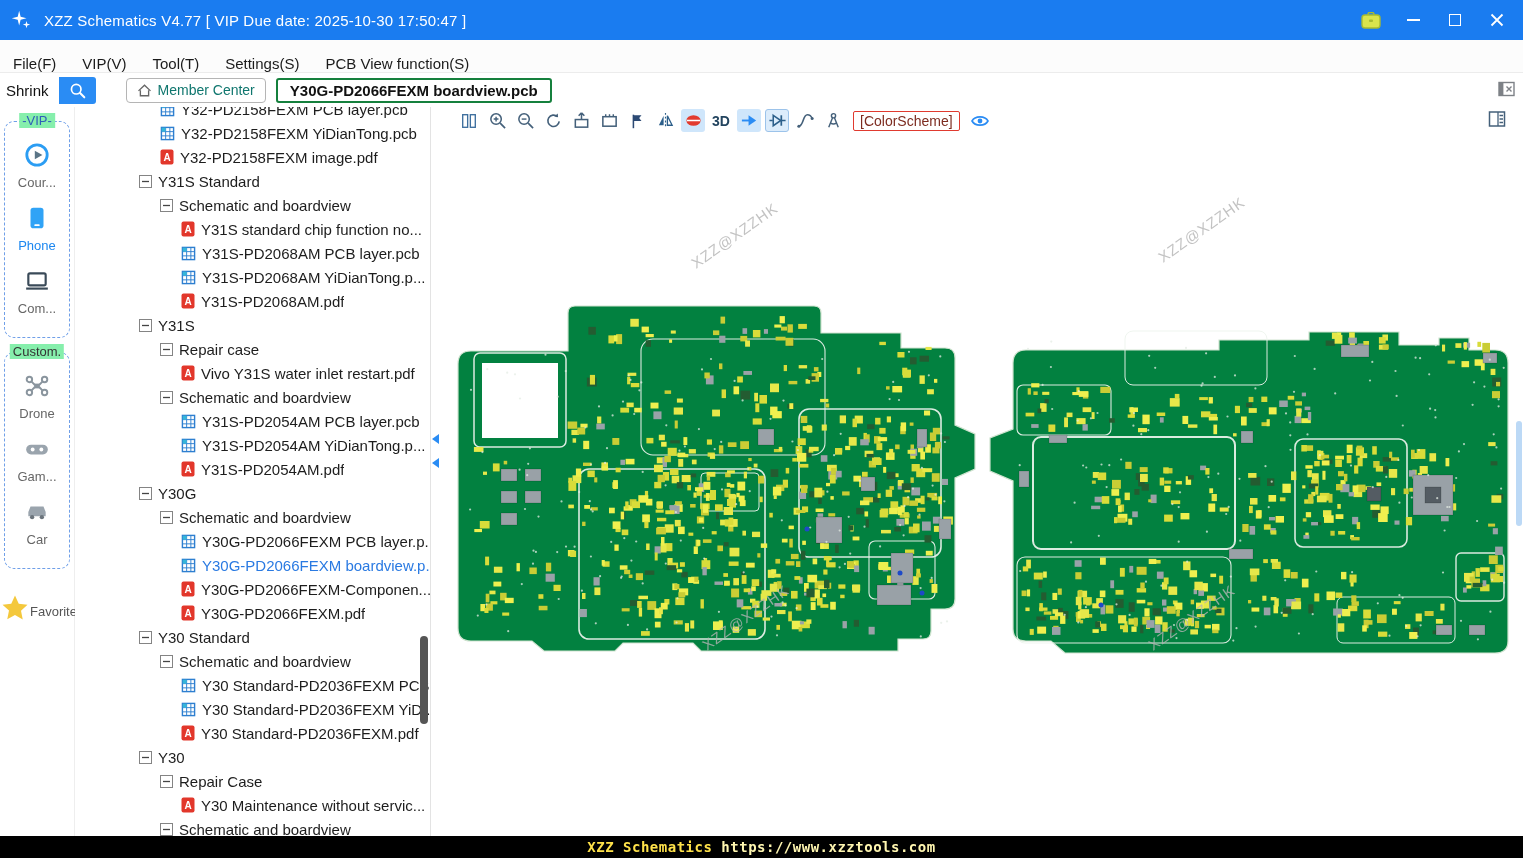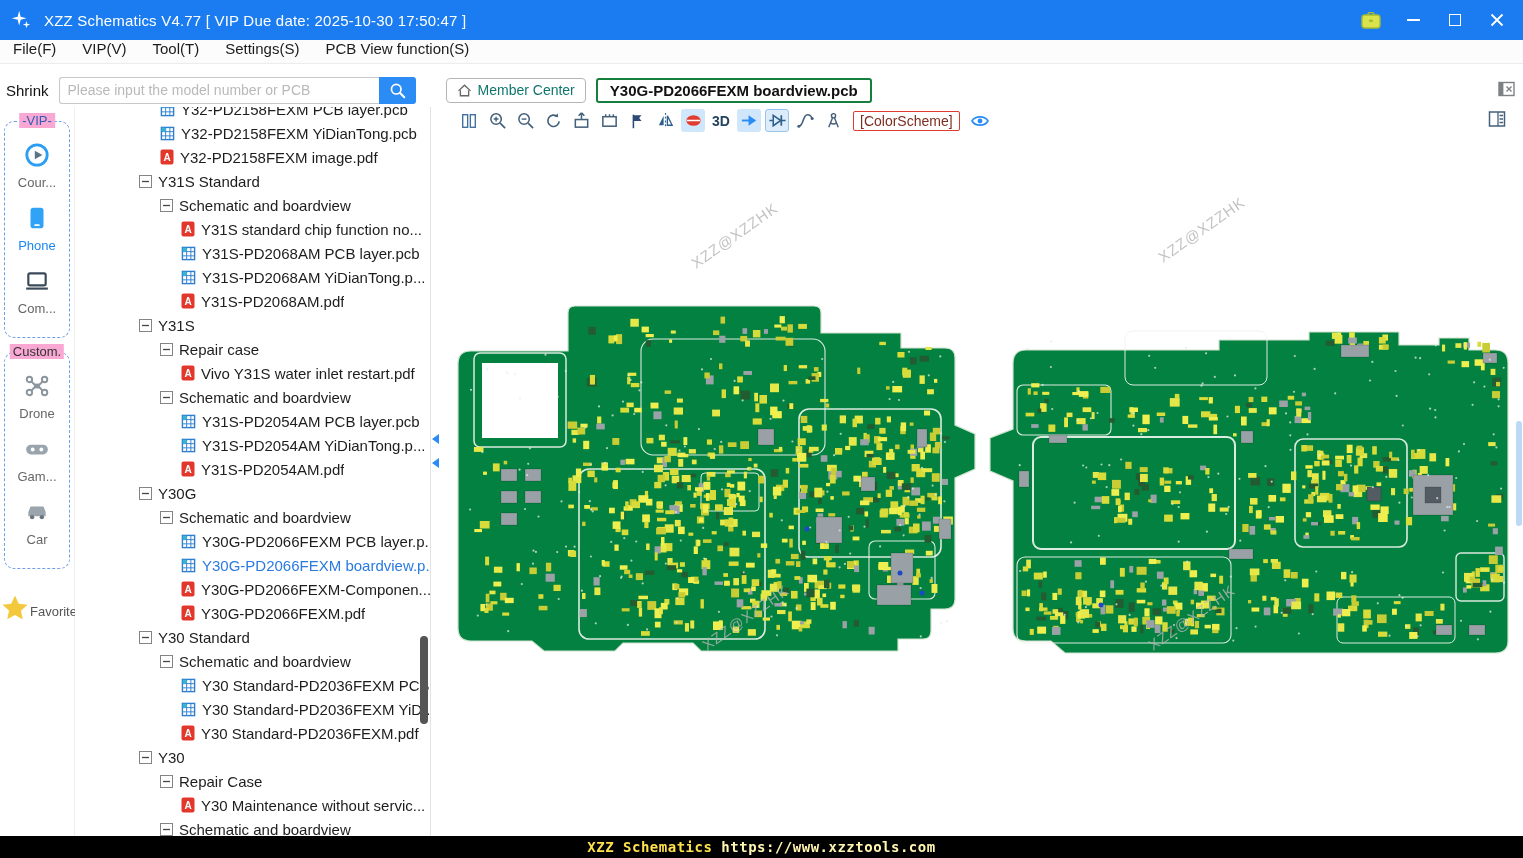--- a/index.html
+++ b/index.html
@@ -9,41 +9,41 @@
 
 .titlebar{position:absolute;top:0;left:0;right:0;height:40px;background:#1a7cf0;display:flex;align-items:center;color:#fff}
 .titlebar .appicon{margin-left:10px;display:flex}
 .titlebar .title{margin-left:12px;font-size:15px;letter-spacing:.2px}
 .win-controls{margin-left:auto;display:flex;align-items:center;gap:10px;margin-right:10px}
 .win-btn{width:32px;height:28px;display:flex;align-items:center;justify-content:center;cursor:pointer}
 .min-glyph{width:13px;border-bottom:2px solid #fff}
 .max-glyph{width:12px;height:12px;border:1.6px solid #fff}
 
 
-.menubar{position:absolute;top:40px;left:0;right:0;height:24px;background:#fcfcfc;display:flex;align-items:flex-start;border-bottom:1px solid #ececec}
+.menubar{position:absolute;top:40px;left:0;right:0;height:33px;background:#fcfcfc;display:flex;align-items:flex-end;border-bottom:1px solid #ececec}
 .menu-item{padding:0 13px;font-size:15px;color:#1b1b1b;cursor:pointer}
 
 
 .searchrow{position:absolute;top:73px;left:0;right:0;height:34px;background:#fff;display:flex;align-items:center}
 .shrink{margin-left:6px;font-size:15px;color:#111;cursor:pointer}
 .search-wrap{display:flex;margin-left:10px;height:27px}
 .search-input{width:320px;height:27px;border:1px solid #c9c9c9;border-right:none;border-radius:3px 0 0 3px;padding:0 8px;font-size:14px;color:#333;outline:none}
 .search-input::placeholder{color:#b9b9b9}
 .search-btn{width:37px;height:27px;background:#2a8cf4;border:none;border-radius:0 3px 3px 0;display:flex;align-items:center;justify-content:center;cursor:pointer}
 .member-btn{margin-left:30px;height:25px;border:1px solid #b5b5b5;border-radius:4px;background:#fff;display:flex;align-items:center;gap:6px;padding:0 10px;font-size:14px;color:#0f766e;cursor:pointer}
 .doc-tab{margin-left:10px;height:25px;border:2px solid #15803d;border-radius:3px;background:#fff;display:flex;align-items:center;padding:0 12px;font-size:15px;font-weight:bold;color:#111;cursor:pointer}
 .panel-close{position:absolute;right:8px;top:8px;cursor:pointer}
 
 
 .body{position:absolute;top:107px;left:0;right:0;bottom:22px;background:#fff}
 
 
 .vip-side{position:absolute;left:0;top:0;width:75px;height:100%;background:#fff;border-right:1px solid #eee}
 .side-group{position:relative;margin:14px 4px 0 4px;border:1px dashed #6f9fe8;border-radius:10px;padding:20px 2px 6px 2px;display:flex;flex-direction:column;align-items:center}
-.side-group .grp-label{position:absolute;top:-9px;left:50%;transform:translateX(-50%);background:#f9a8d4;padding:0 3px;font-size:13px;white-space:nowrap}
+.side-group .grp-label{position:absolute;top:-9px;left:50%;transform:translateX(-50%);background:#86efac;padding:0 3px;font-size:13px;white-space:nowrap}
 .grp-label.vip{color:#2f5fb8}
 .grp-label.custom{color:#333}
 .side-item{display:flex;flex-direction:column;align-items:center;margin-bottom:15px;cursor:pointer}
 .side-item .lbl{font-size:13px;color:#666;margin-top:3px;white-space:nowrap}
 .side-item .lbl.accent{color:#1c87f0}
 .favorites{margin-top:24px;display:flex;align-items:center;cursor:pointer}
 .favorites .lbl{font-size:13px;color:#555;margin-top:2px}
 
 
 .tree-panel{position:absolute;left:75px;top:0;width:355px;height:100%;overflow:hidden;background:#fff}
@@ -112,21 +112,20 @@
       <span class="menu-item">File(F)</span>
       <span class="menu-item">VIP(V)</span>
       <span class="menu-item">Tool(T)</span>
       <span class="menu-item">Settings(S)</span>
       <span class="menu-item">PCB View function(S)</span>
     </nav>
 
   <div class="searchrow">
     <span class="shrink">Shrink</span>
     <span class="search-wrap">
-      <input class="search-input" type="text" placeholder="Please input the model number or PCB" style="">
       <button class="search-btn">
         <svg width="17" height="17" viewBox="0 0 20 20">
             <circle cx="8.5" cy="8.5" r="5.6" fill="none" stroke="#fff" stroke-width="2"></circle>
             <path d="M13 13l5 5" stroke="#fff" stroke-width="2.4" stroke-linecap="round"></path>
           </svg>
       </button>
     </span>
     <span class="member-btn">
       <svg width="15" height="15" viewBox="0 0 20 20">
           <path d="M2 10.5L10 3l8 7.5" fill="none" stroke="#666" stroke-width="1.8"></path>

